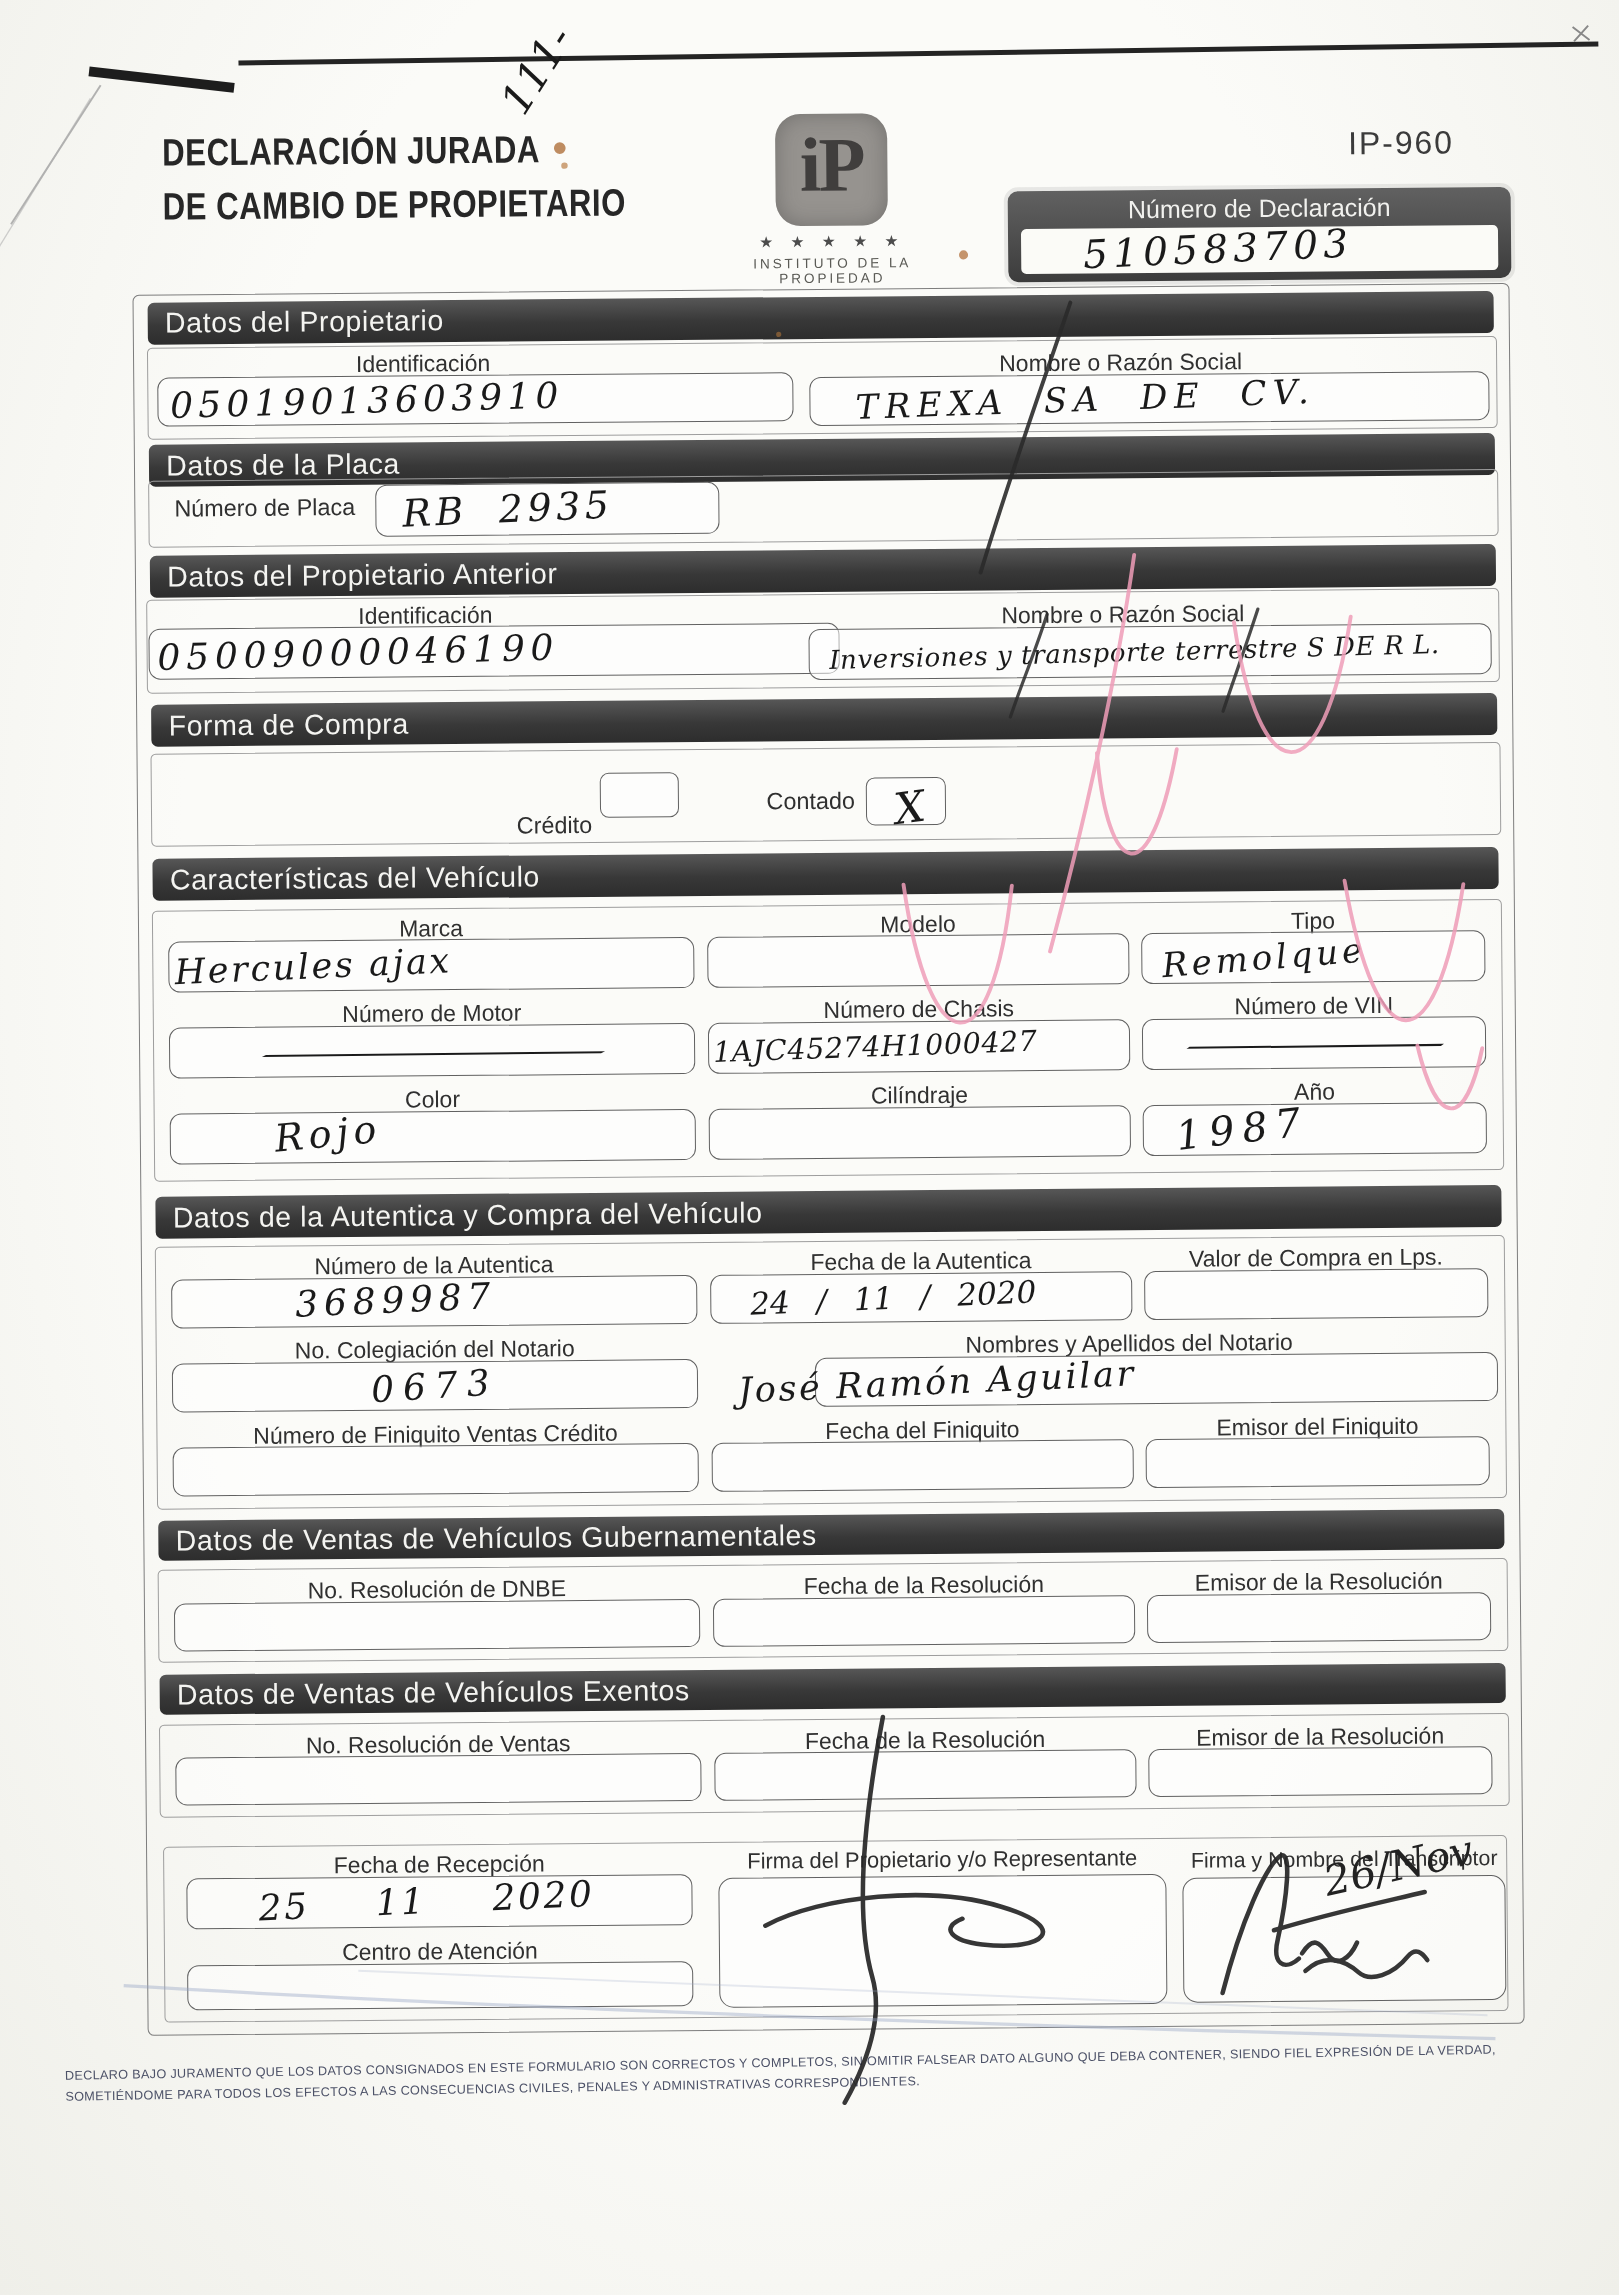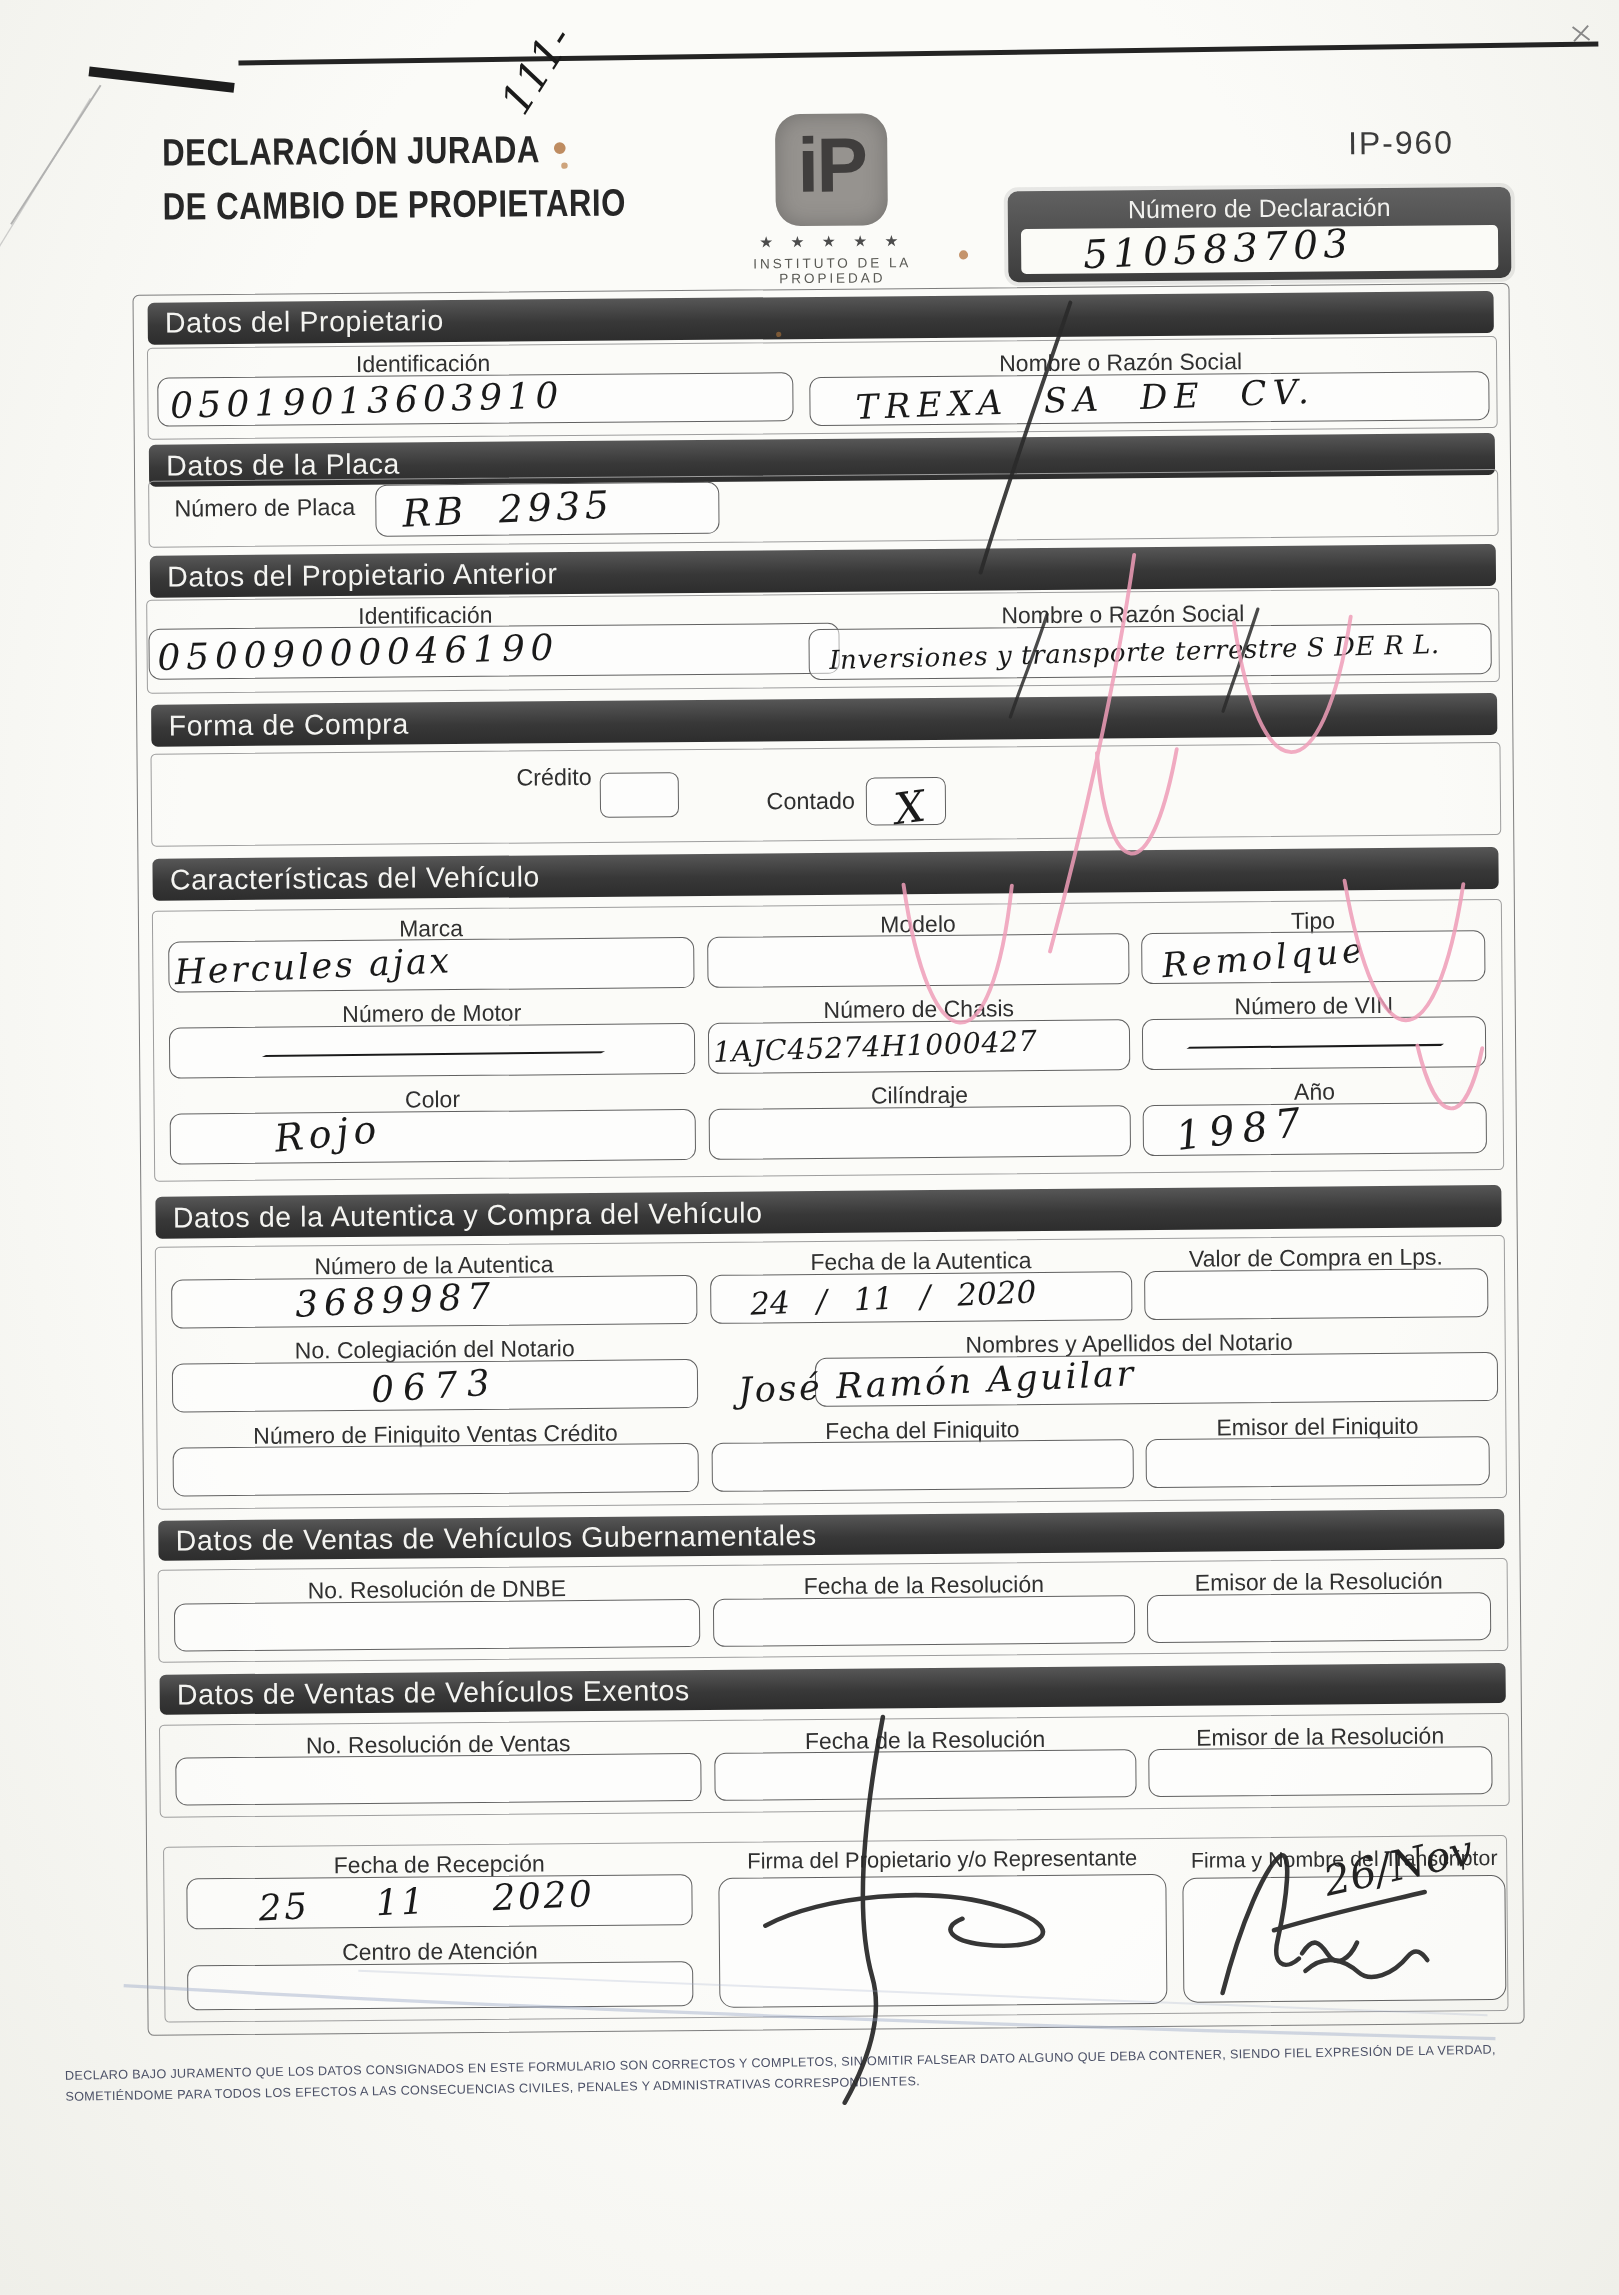--- a/index.html
+++ b/index.html
@@ -18,21 +18,21 @@
            transform:rotate(-57deg);}
   .title{position:absolute;left:170px;top:121px;font-size:38px;font-weight:700;
          color:#272727;transform:scaleX(.82);transform-origin:left top;
          line-height:1.42;letter-spacing:0.6px;white-space:nowrap;}
   .code{position:absolute;left:1356px;top:130px;font-size:32px;color:#3b3b3b;letter-spacing:1.9px;}
   .logo{position:absolute;left:732px;top:114px;width:214px;text-align:center;}
   .logo-sq{width:112px;height:112px;margin:0 auto;background:#96938f;border-radius:25px;
            display:flex;align-items:center;justify-content:center;
            box-shadow:inset 0 0 22px rgba(55,55,55,.38);}
   .logo-sq span{font-size:77px;font-weight:700;color:#403e3d;
-                font-family:Liberation Sans, sans-serif;letter-spacing:-2.6px;transform:translateY(-5.2px);}
+                font-family:Liberation Serif, serif;letter-spacing:-2.6px;transform:translateY(-5.2px);}
   .logo-stars{margin-top:6.5px;font-size:15.6px;color:#4c4c4c;letter-spacing:6.5px;}
   .logo-org{margin-top:5.2px;font-size:13.6px;color:#5b5b56;letter-spacing:2.9px;}
   .badge{position:absolute;left:1015px;top:193px;width:503px;height:91px;
          background:linear-gradient(180deg,#616161,#3c3c3c);border-radius:10.4px;
          box-shadow:0 0 0 3.9px rgba(120,120,120,.15);}
   .badge .bl{display:block;text-align:center;color:#f1f1ee;font-size:25px;margin-top:4.5px;}
   .badge .bv{position:absolute;left:13px;right:13px;top:38px;height:45px;background:#fbfbf7;
              border-radius:5.2px;display:flex;align-items:center;}
   .mainbox{position:absolute;left:139px;top:289px;width:1375px;height:1739px;
            border:1.9px solid #7d7d7d;border-radius:6.5px;}
@@ -112,21 +112,21 @@
     <div class="field" style="left:11.7px;top:333px;width:691px;height:51px;">
       <span class="hw" style="font-size:36px;padding-left:7.8px;letter-spacing:5.8px;transform:rotate(-1deg);">05009000046190</span>
     </div>
     <div class="lbl" style="left:740px;top:314px;width:493px;">Nombre o Razón Social</div>
     <div class="field" style="left:672px;top:339px;width:683px;height:51px;">
       <span class="hw" style="font-size:26px;padding-left:19.5px;letter-spacing:0.6px;transform:rotate(-1deg);">Inversiones y transporte terrestre S DE R L.</span>
     </div>
 
     <div class="bar" style="top:409px;">Forma de Compra</div>
     <div class="group" style="left:13px;top:458px;width:1348px;height:91px;"></div>
-    <div class="lbl" style="left:350px;top:472px;width:104px;text-align:right;font-size:23.4px;">Crédito</div>
+    <div class="lbl" style="left:350px;top:520px;width:104px;text-align:right;font-size:23.4px;">Crédito</div>
     <div class="field chk" style="left:462px;top:481px;width:79px;height:45px;">
       <span class="hw" style="font-size:39px;"></span>
     </div>
     <div class="lbl" style="left:597px;top:498px;width:120px;text-align:right;font-size:23.4px;">Contado</div>
     <div class="field chk" style="left:728px;top:488px;width:80px;height:48px;">
       <span class="hw" style="font-size:43px;transform:rotate(-7deg) translate(2.6px,6.5px);">X</span>
     </div>
 
     <div class="bar" style="top:563px;">Características del  Vehículo</div>
     <div class="group" style="left:13px;top:615px;width:1348px;height:269px;"></div>

